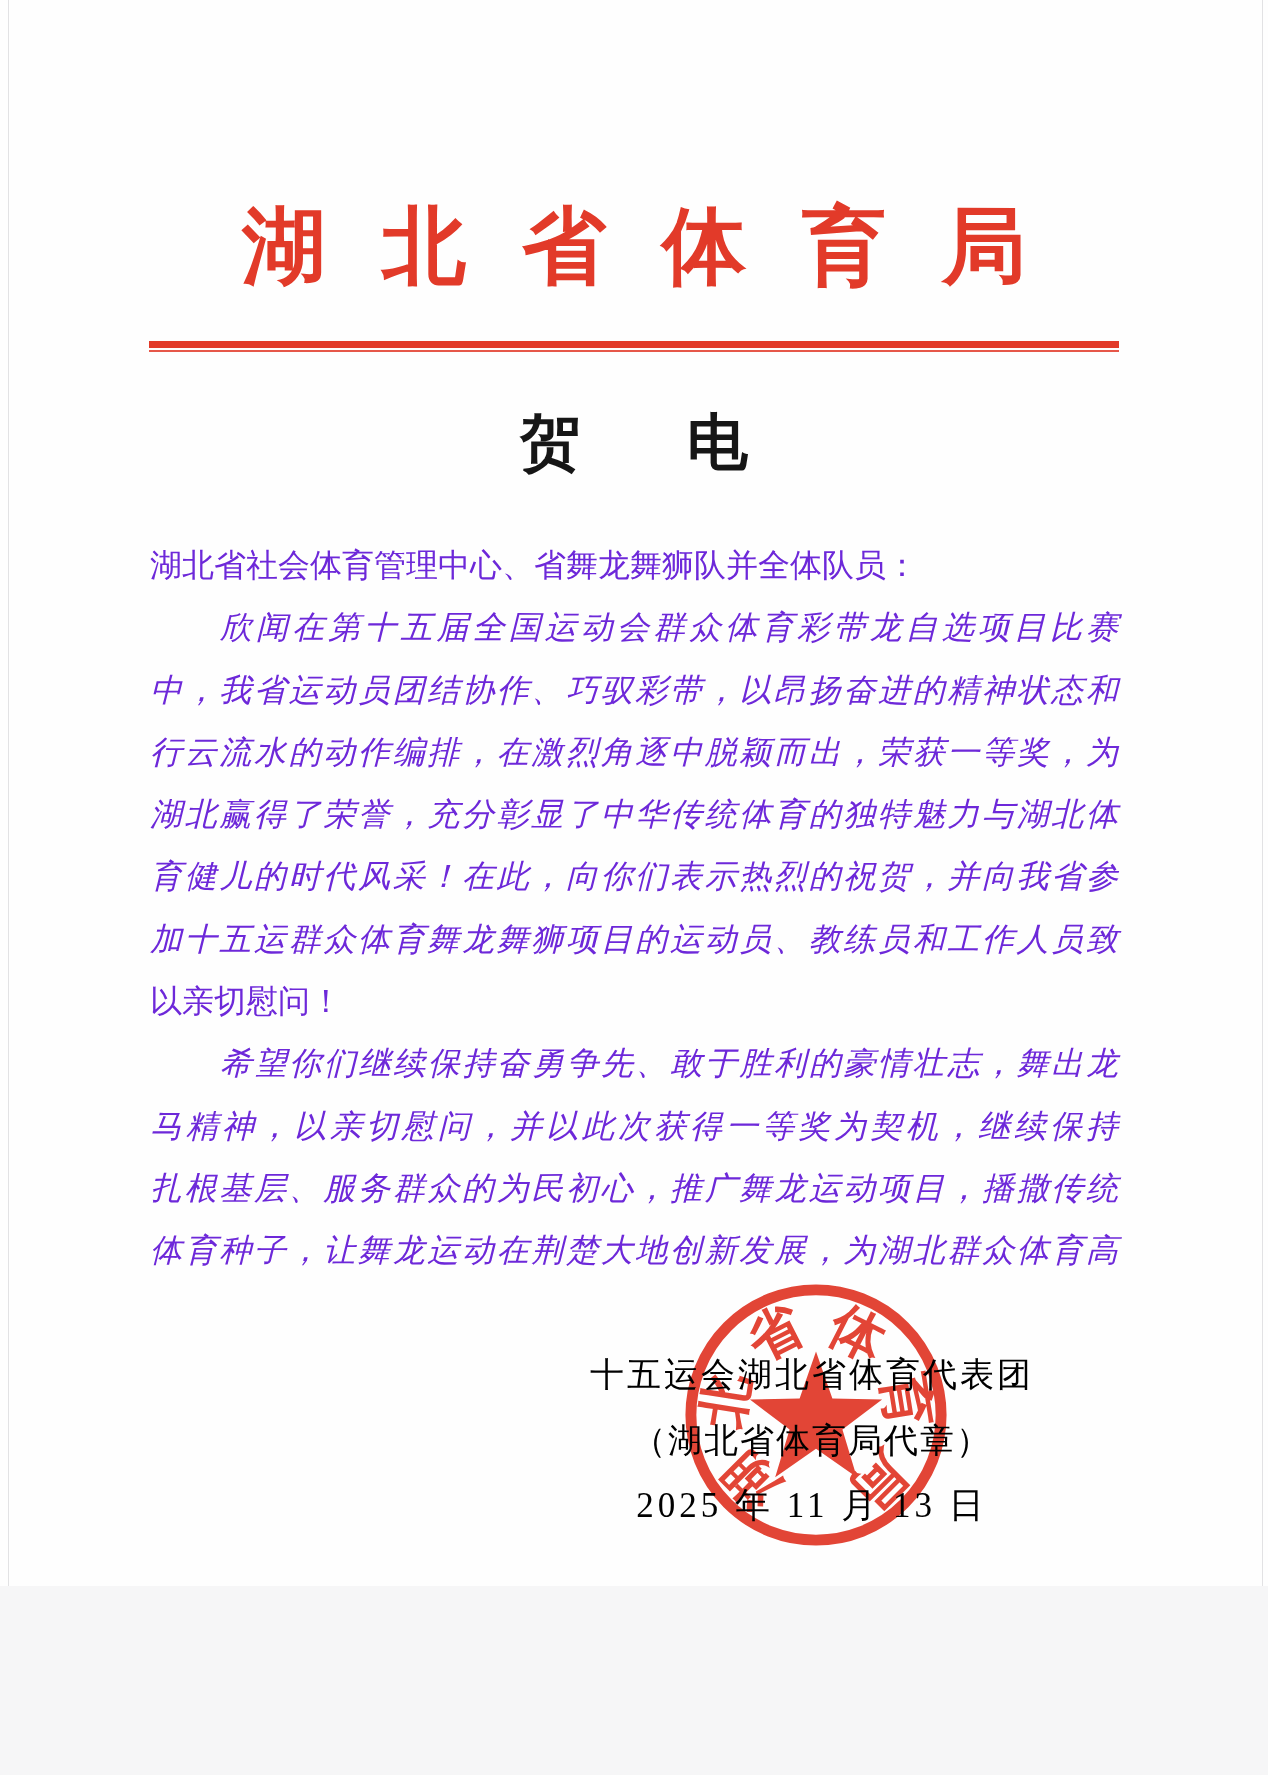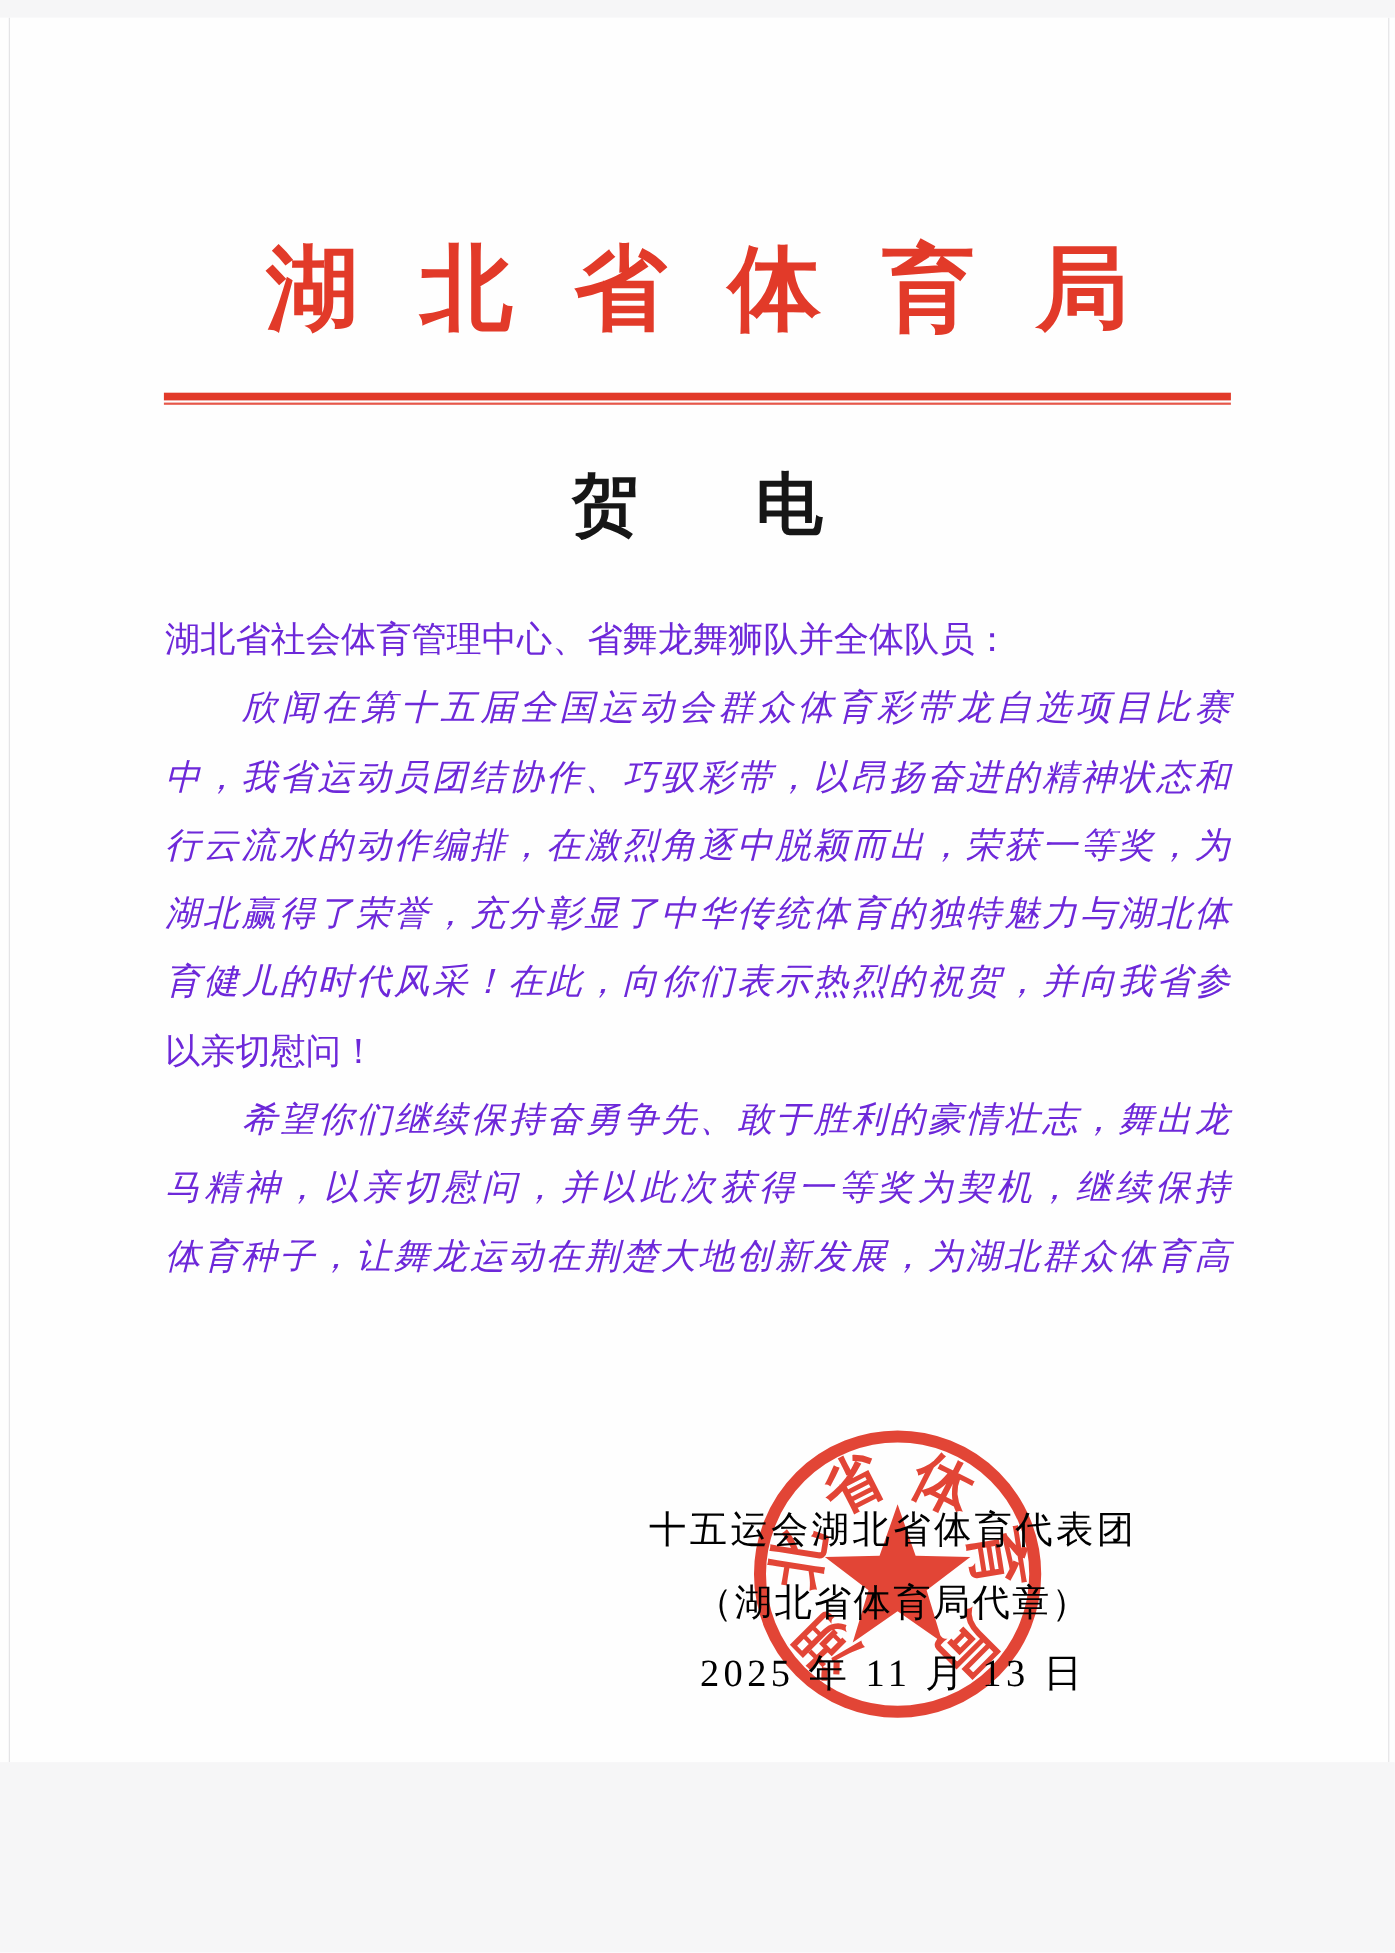--- a/index.html
+++ b/index.html
@@ -6,21 +6,21 @@
     --red:#e23a29;
     --seal-red:#e03020;
   }
   *{margin:0;padding:0;box-sizing:border-box;}
   html,body{width:1268px;height:1775px;}
   body{
     background:#f6f6f7;
     font-family:"Liberation Serif","DejaVu Serif",serif;
   }
   .page{
-    position:absolute;left:0;top:16px;width:1268px;height:1586px;
+    position:absolute;left:0;top:0;width:1268px;height:1586px;
     background:#fefefe;overflow:hidden;
   }
   .page-edge{position:absolute;top:0;bottom:0;width:1px;background:#e2e2e4;}
   .page-edge.left{left:8px;}
   .page-edge.right{left:1262px;}
 
   
   .letterhead{
     position:absolute;top:190px;left:0;width:100%;
     text-align:center;
@@ -95,23 +95,25 @@
 
   <div class="doc-title">贺电</div>
 
   <div class="body-block">
     <div class="line">湖北省社会体育管理中心、省舞龙舞狮队并全体队员：</div>
     <div class="line indent fill">欣闻在第十五届全国运动会群众体育彩带龙自选项目比赛</div>
     <div class="line fill">中，我省运动员团结协作、巧驭彩带，以昂扬奋进的精神状态和</div>
     <div class="line fill">行云流水的动作编排，在激烈角逐中脱颖而出，荣获一等奖，为</div>
     <div class="line fill">湖北赢得了荣誉，充分彰显了中华传统体育的独特魅力与湖北体</div>
     <div class="line fill">育健儿的时代风采！在此，向你们表示热烈的祝贺，并向我省参</div>
+    <div class="line fill">加十五运群众体育舞龙舞狮项目的运动员、教练员和工作人员致</div>
     <div class="line">以亲切慰问！</div>
     <div class="line indent fill">希望你们继续保持奋勇争先、敢于胜利的豪情壮志，舞出龙</div>
     <div class="line fill">马精神，以亲切慰问，并以此次获得一等奖为契机，继续保持</div>
+    <div class="line fill">扎根基层、服务群众的为民初心，推广舞龙运动项目，播撒传统</div>
     <div class="line fill">体育种子，让舞龙运动在荆楚大地创新发展，为湖北群众体育高</div>
   </div>
 
   <div class="sig team">十五运会湖北省体育代表团</div>
   <div class="sig note">（湖北省体育局代章）</div>
   <div class="sig date">2025 年 11 月 13 日</div>
 
   <svg class="seal" viewBox="0 0 280 280" width="278" height="278">
     <circle cx="140" cy="140" r="126" fill="none" stroke="currentColor" stroke-width="11"></circle>
     <polygon points="140,76 156.5,123.3 206.6,124.4 166.6,154.7 181.1,202.6 140,174 98.9,202.6 113.4,154.7 73.4,124.4 123.5,123.3" fill="currentColor"></polygon>

